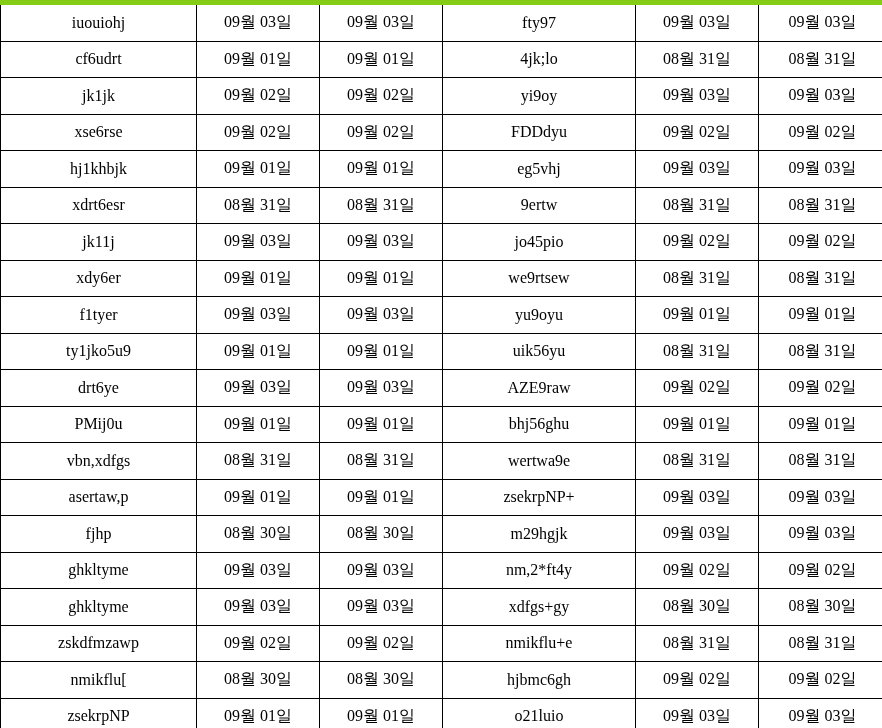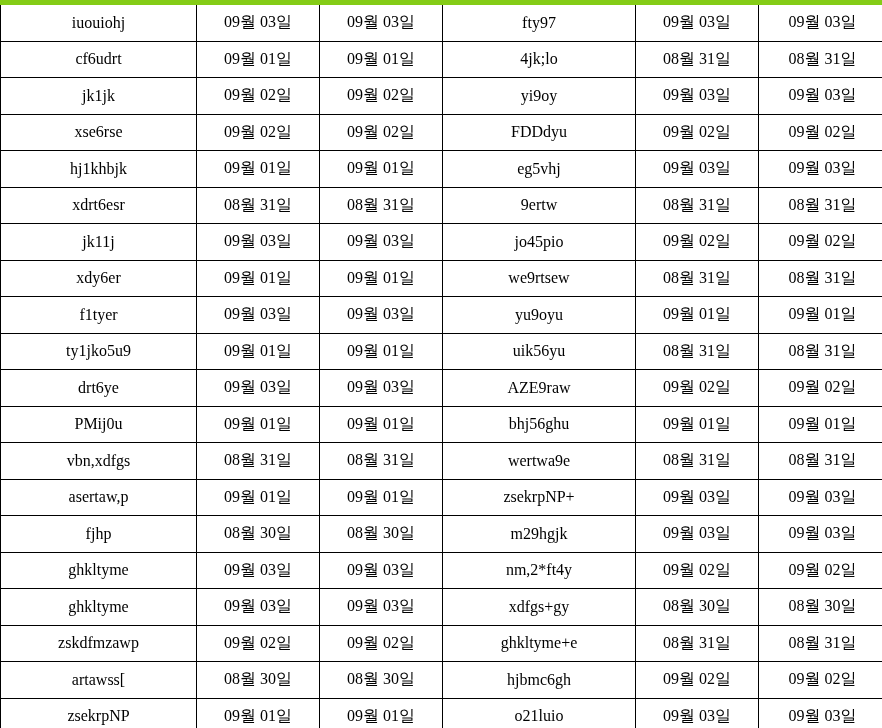--- a/index.html
+++ b/index.html
@@ -177,26 +177,26 @@
         <td class="c1">09월 03일</td>
         <td class="c2">09월 03일</td>
         <td class="c3">xdfgs+gy</td>
         <td class="c4">08월 30일</td>
         <td class="c5">08월 30일</td>
       </tr>
       <tr>
         <td class="c0">zskdfmzawp</td>
         <td class="c1">09월 02일</td>
         <td class="c2">09월 02일</td>
-        <td class="c3">ghkltyme+e</td>
-        <td class="c4">08월 31일</td>
-        <td class="c5">08월 31일</td>
-      </tr>
-      <tr>
-        <td class="c0">artawss[</td>
+        <td class="c3">nmikflu+e</td>
+        <td class="c4">08월 31일</td>
+        <td class="c5">08월 31일</td>
+      </tr>
+      <tr>
+        <td class="c0">nmikflu[</td>
         <td class="c1">08월 30일</td>
         <td class="c2">08월 30일</td>
         <td class="c3">hjbmc6gh</td>
         <td class="c4">09월 02일</td>
         <td class="c5">09월 02일</td>
       </tr>
       <tr>
         <td class="c0">zsekrpNP</td>
         <td class="c1">09월 01일</td>
         <td class="c2">09월 01일</td>

